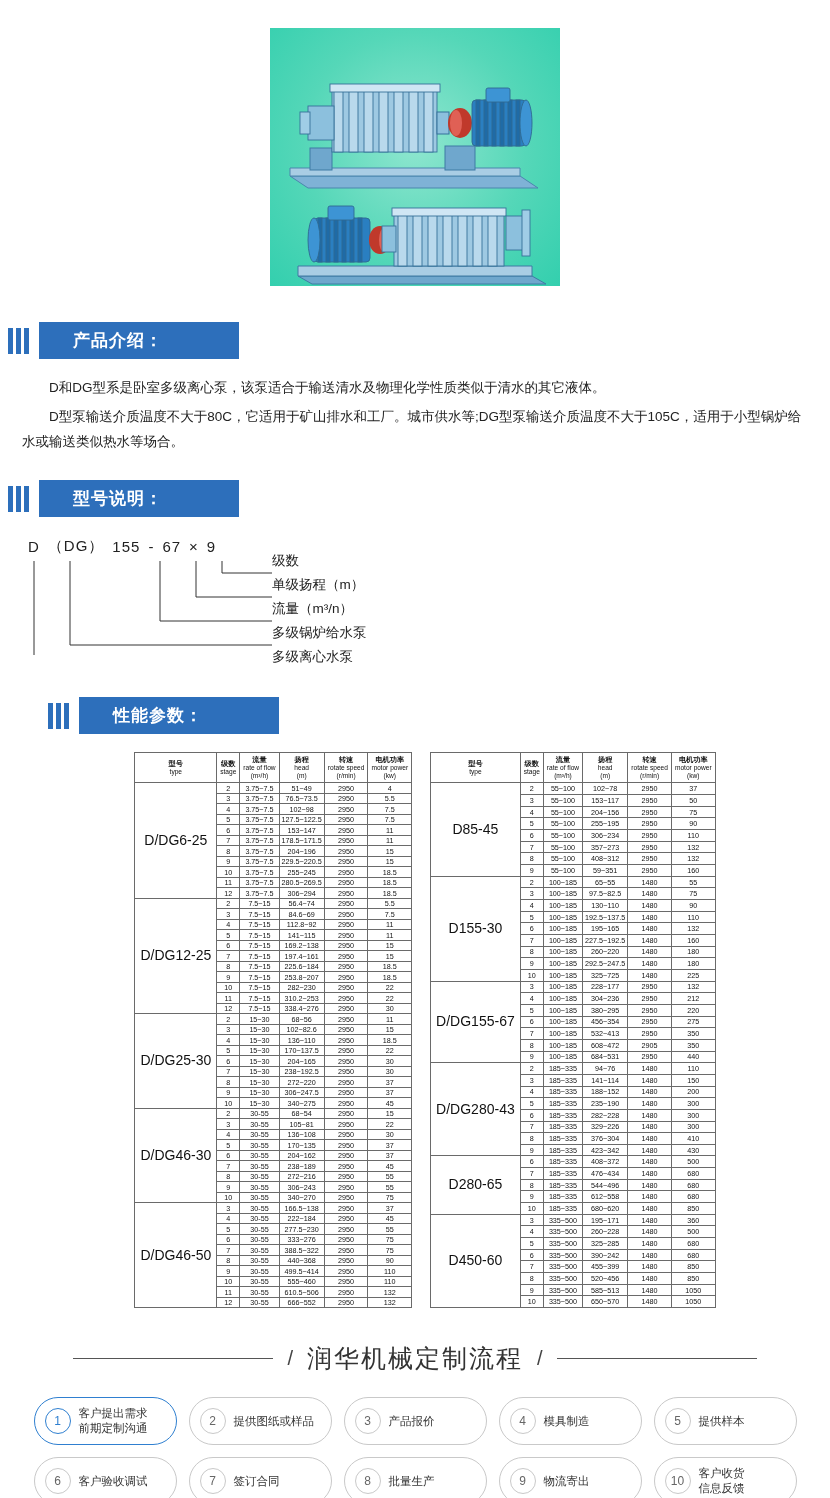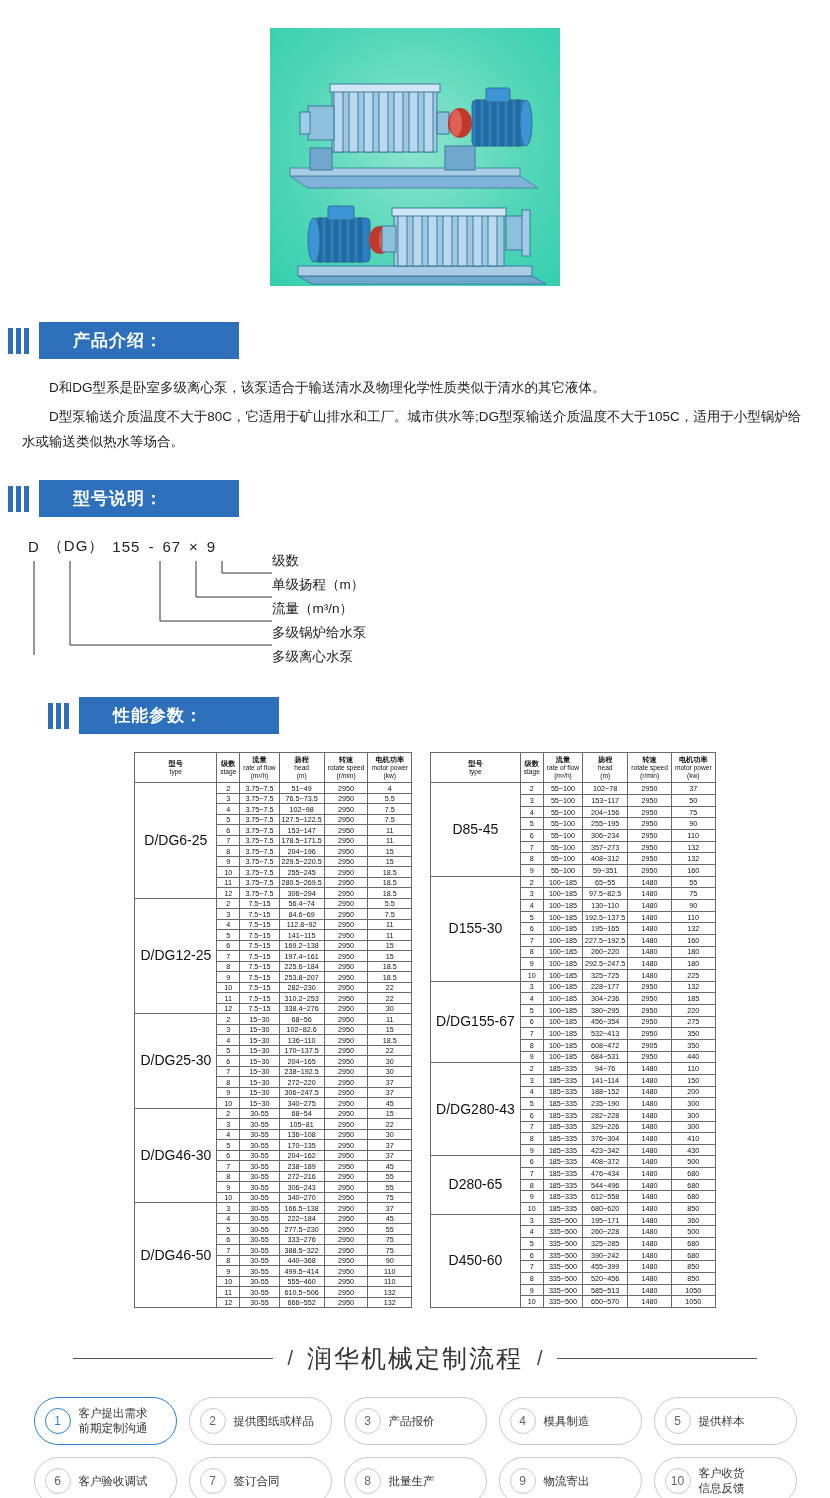--- a/index.html
+++ b/index.html
@@ -798,21 +798,21 @@
             <td>100~185</td>
             <td>228~177</td>
             <td>2950</td>
             <td>132</td>
           </tr>
           <tr>
             <td>4</td>
             <td>100~185</td>
             <td>304~236</td>
             <td>2950</td>
-            <td>185</td>
+            <td>212</td>
           </tr>
           <tr>
             <td>5</td>
             <td>100~185</td>
             <td>380~295</td>
             <td>2950</td>
             <td>220</td>
           </tr>
           <tr>
             <td>6</td>

